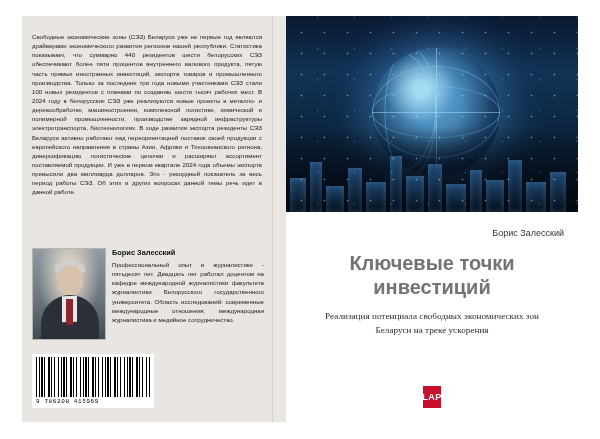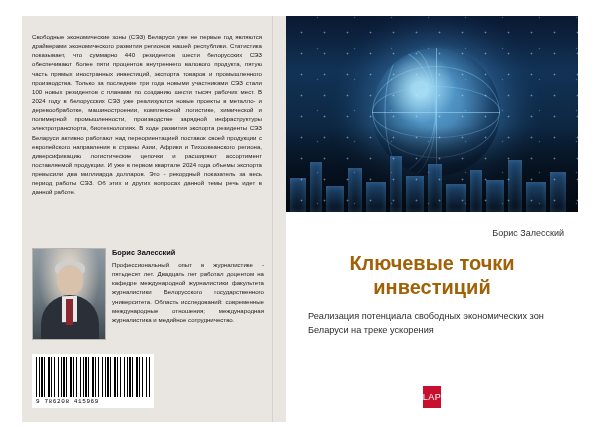--- a/index.html
+++ b/index.html
@@ -265,50 +265,51 @@
     text-align: right;
   }
   .front-title {
     position: absolute;
     left: 14px;
     right: 14px;
     top: 40px;
     text-align: center;
     font-size: 20px;
     font-weight: bold;
-    color: #a16207;
+    color: #737373;
     line-height: 1.18;
   }
   .front-subtitle {
     position: absolute;
     left: 22px;
     right: 22px;
     top: 98px;
-    text-align: left;
+    text-align: center;
     font-size: 9.2px;
     color: #2c2c2c;
     line-height: 1.5;
+    font-family: Liberation Serif, serif;
   }
   .publisher {
     position: absolute;
     left: 0;
     right: 0;
     bottom: 14px;
     display: flex;
     align-items: center;
     justify-content: center;
     gap: 7px;
   }
   .lap-logo {
     width: 18px;
     height: 22px;
     background: #c8102e;
     color: #fff;
     font-size: 9px;
-    font-weight: normal;
+    font-weight: bold;
     display: flex;
     align-items: center;
     justify-content: center;
     letter-spacing: 0.5px;
   }
   .pub-text {
     line-height: 1.1;
   }
   .pub-name {
     font-size: 12.5px;

